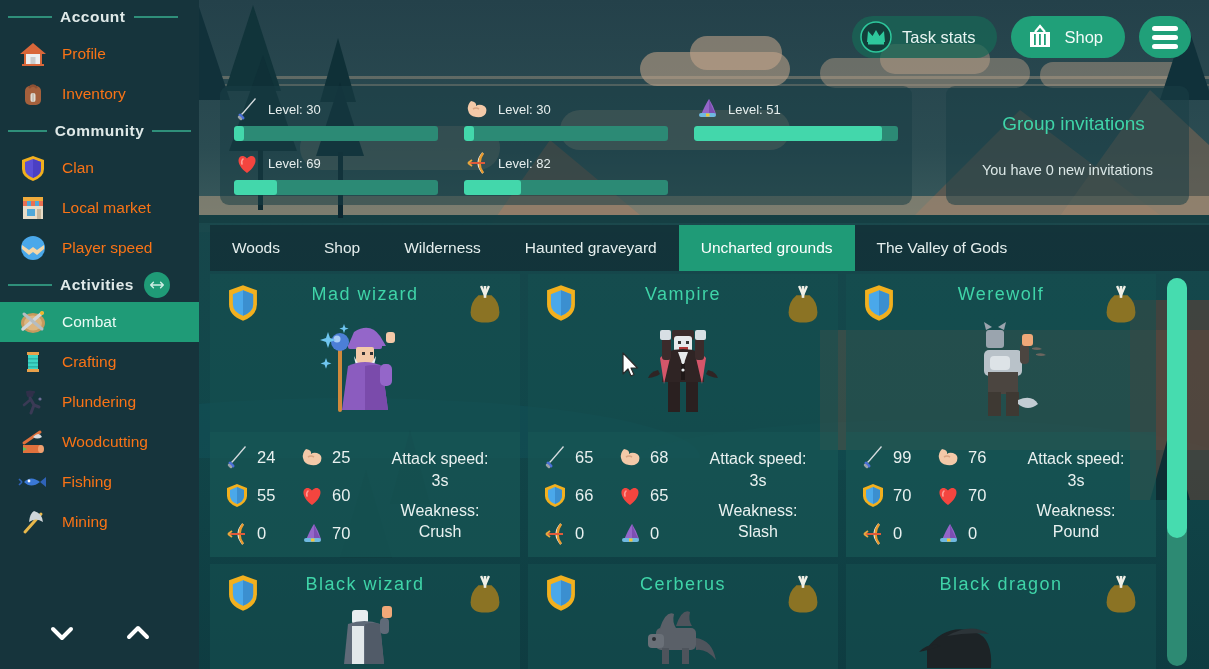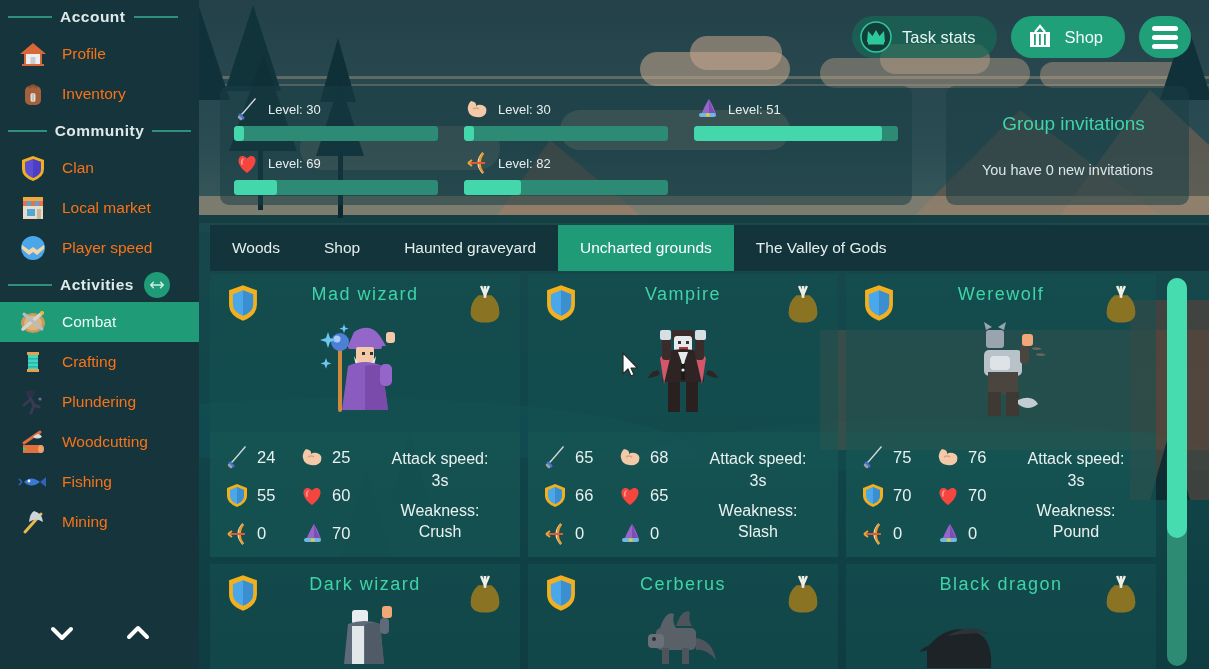--- a/index.html
+++ b/index.html
@@ -461,20 +461,21 @@
   </div>
 
   <div class="invites">
     <div class="t">Group invitations</div>
     <div class="s">You have 0 new invitations</div>
   </div>
 
   <div class="tabs">
     <div class="tab">Woods</div>
     <div class="tab">Shop</div>
+    <div class="tab">Wilderness</div>
     <div class="tab">Haunted graveyard</div>
     <div class="tab active">Uncharted grounds</div>
     <div class="tab">The Valley of Gods</div>
   </div>
 
   <div class="grid">
 
     <div class="card">
       <div class="card-top">
         <span class="card-shield">
@@ -748,21 +749,21 @@
       <div class="stats-block">
         <div class="sgrid">
           <div class="scell">
             <span style="width:26px;height:26px;display:block;">
               <svg viewBox="0 0 26 26" width="26" height="26">
                   <path d="M22 3 L10 17 L8 19 L7 18 L9 16 L21 2 Z" fill="#d4dadd"></path>
                   <path d="M6 19 L9 22" stroke="#4a6fd8" stroke-width="3" stroke-linecap="round"></path>
                   <path d="M5 21 L7 23" stroke="#9aa3a8" stroke-width="2.5" stroke-linecap="round"></path>
                 </svg>
             </span>
-            <span class="v">75</span>
+            <span class="v">99</span>
           </div>
           <div class="scell">
             <span style="width:26px;height:26px;display:block;">
               <svg viewBox="0 0 26 26" width="26" height="26">
                   <path d="M7 5 q-4 4 -3 9 q1 6 8 7 q8 1 10 -4 q2 -6 -4 -8 q-4 -1 -6 1 q1 -4 -5 -5 Z" fill="#f3c9a8"></path>
                   <path d="M9 13 q3 -2 6 0" stroke="#d9a583" stroke-width="1.6" fill="none"></path>
                 </svg>
             </span>
             <span class="v">76</span>
           </div>
@@ -823,21 +824,21 @@
 
     <div class="card compact">
       <div class="card-top">
         <span class="card-shield">
           <svg viewBox="0 0 26 30" width="34" height="38">
               <path d="M13 1 L24 5 V16 Q24 25 13 29 Q2 25 2 16 V5 Z" fill="#f2b01e"></path>
               <path d="M13 5 L21 8 V16 Q21 22 13 25 Q5 22 5 16 V8 Z" fill="#4aa8ea"></path>
               <path d="M13 5 L21 8 V16 Q21 22 13 25 Z" fill="#3b8fd0"></path>
             </svg>
         </span>
-        <div class="card-name">Dark wizard</div>
+        <div class="card-name">Black wizard</div>
         <span class="card-bag">
           <svg viewBox="0 0 26 32" width="34" height="42">
               <path d="M8 10 q-6 5 -6 13 q0 8 11 8 q11 0 11 -8 q0 -8 -6 -13 Z" fill="#8b7324"></path>
               <path d="M10 3 L13 10 L16 3" stroke="#f0efe6" stroke-width="1.8" fill="none"></path>
               <rect x="12" y="3" width="2" height="9" fill="#f0efe6"></rect>
             </svg>
         </span>
         <span class="sprite" style="top:40px;">
           <svg viewBox="0 0 110 60" width="110" height="60">
             <rect x="42" y="6" width="16" height="14" rx="3" fill="#e8eef0"></rect>

